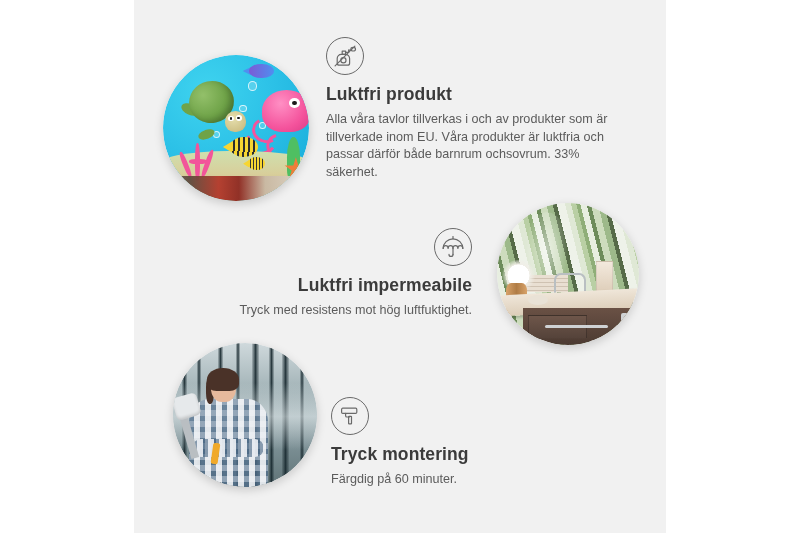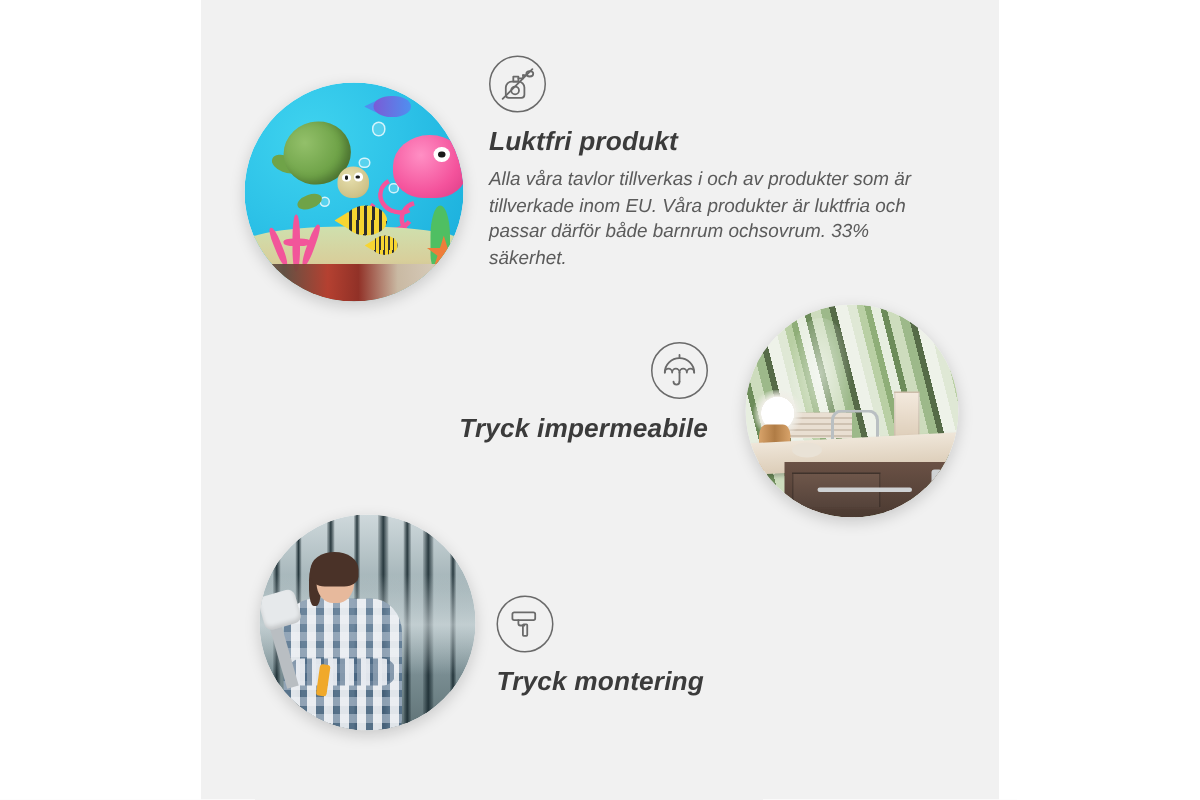--- a/index.html
+++ b/index.html
@@ -258,21 +258,21 @@
     position:absolute; left:-16%; top:20%; width:30%; height:20%;
     background:#e6e9eb; border-radius:5px; transform:rotate(-16deg);
     box-shadow: inset 0 -2px 3px rgba(0,0,0,.15);
   }
   .w-tool {
     position:absolute; left:30%; top:62%; width:8%; height:18%;
     background:#f0a92a; border-radius:2px; transform:rotate(8deg);
   }
 
   
-  .feature { position: absolute; font-style: italic; }
+  .feature { position: absolute; }
   .icon-wrap {
     width: 38px; height: 38px;
     border: 1.4px solid #6a6a6a;
     border-radius: 50%;
     display: flex; align-items: center; justify-content: center;
     box-sizing: border-box;
   }
   .f-title {
     font-size: 17.5px;
     font-weight: bold;
@@ -383,21 +383,22 @@
   <div class="feature" id="feature-waterproof">
     <div class="icon-wrap">
       <svg width="26" height="26" viewBox="0 0 26 26" fill="none" stroke="#6a6a6a" stroke-width="1.2" stroke-linecap="round" stroke-linejoin="round">
         <path d="M3.2 14.4C3.2 9.1 7.6 4.8 13 4.8s9.8 4.3 9.8 9.6"></path>
         <path d="M3.2 14.4c0-1.5 1.1-2.7 2.45-2.7s2.45 1.2 2.45 2.7c0-1.5 1.1-2.7 2.45-2.7s2.45 1.2 2.45 2.7c0-1.5 1.1-2.7 2.45-2.7s2.45 1.2 2.45 2.7c0-1.5 1.1-2.7 2.45-2.7s2.45 1.2 2.45 2.7"></path>
         <line x1="13" y1="14.4" x2="13" y2="20.4"></line>
         <path d="M13 20.4c0 1.1-0.9 2-2 2s-2-0.9-2-2"></path>
         <line x1="13" y1="2.6" x2="13" y2="4.8"></line>
       </svg>
     </div>
-    <div class="f-title">Tryck impermeabile</div>
+    <div class="f-title">Luktfri impermeabile</div>
+    <div class="f-desc">Tryck med resistens mot hög luftfuktighet.</div>
   </div>
 
   <div class="circle-img" id="img-bath">
     <div class="circle-inner">
       <div class="bath-wall"></div>
       <div class="bath-wall-leaf"></div>
       <div class="bath-tile"></div>
       <div class="bath-faucet"></div>
       <div class="bath-bottle"></div>
       <div class="bath-flowers"></div>
@@ -440,15 +441,16 @@
 
   <div class="feature" id="feature-mounting">
     <div class="icon-wrap">
       <svg width="26" height="26" viewBox="0 0 26 26" fill="none" stroke="#6a6a6a" stroke-width="1.2" stroke-linecap="round" stroke-linejoin="round">
         <rect x="4.6" y="5.2" width="15.2" height="5.2" rx="1.2"></rect>
         <path d="M8.6 10.4v2.3c0 0.7 0.6 1.3 1.3 1.3h2.6"></path>
         <rect x="11.6" y="13.3" width="2.9" height="7.6" rx="0.5"></rect>
       </svg>
     </div>
     <div class="f-title">Tryck montering</div>
+    <div class="f-desc">Färgdig på 60 minuter.</div>
   </div>
 
 </div>
 
 </body></html>

